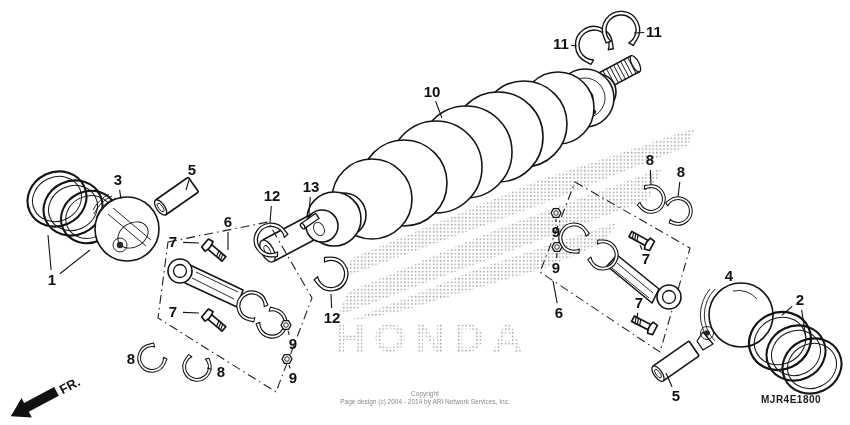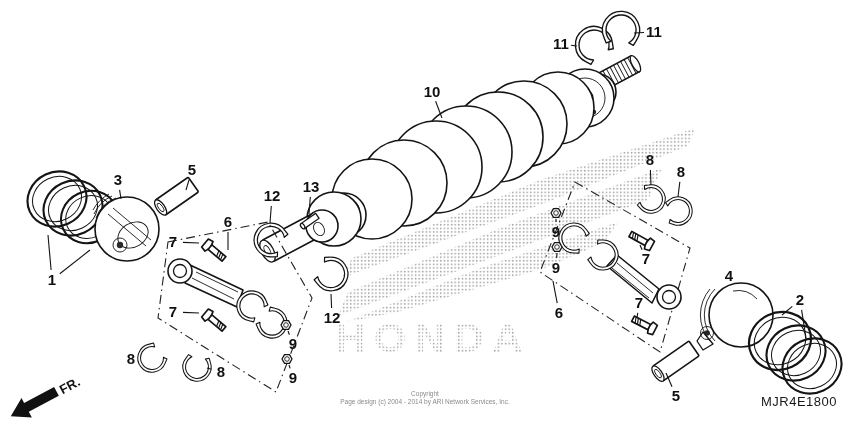--- a/index.html
+++ b/index.html
@@ -10,21 +10,21 @@
   .p2 {fill:#fff;stroke:#141414;stroke-width:1.3;stroke-linejoin:round;}
   .thin{fill:none;stroke:#141414;stroke-width:0.9;}
   .filldark{fill:#2a2a2a;stroke:none;}
   .ringc{fill:none;stroke:#141414;stroke-width:2.1;}
   .ringi{fill:none;stroke:#141414;stroke-width:1;}
   .dash{fill:none;stroke:#222;stroke-width:1.1;stroke-dasharray:9 4 1.5 4;}
   .leader{stroke:#141414;stroke-width:1.1;}
   .callout{font:bold 15px "Liberation Sans",sans-serif;fill:#101010;text-anchor:middle;cursor:pointer;}
   .watermark-text{font:bold 40px "Liberation Sans",sans-serif;letter-spacing:8px;}
   .fr-text{font:bold 13px "Liberation Sans",sans-serif;fill:#111;}
-  .part-code{position:absolute;left:761px;top:394px;font-weight:normal;font-size:13px;
+  .part-code{position:absolute;left:761px;top:394px;font-weight:bold;font-size:10px;
              letter-spacing:0.5px;color:#1a1a1a;}
   .copyright{position:absolute;left:275px;top:390px;width:300px;text-align:center;
              font-size:6.5px;line-height:8px;color:#8a8a8a;}
   .copyright div{white-space:nowrap;}
 </style>
 </head>
 <body>
 
 <div class="stage">
 

